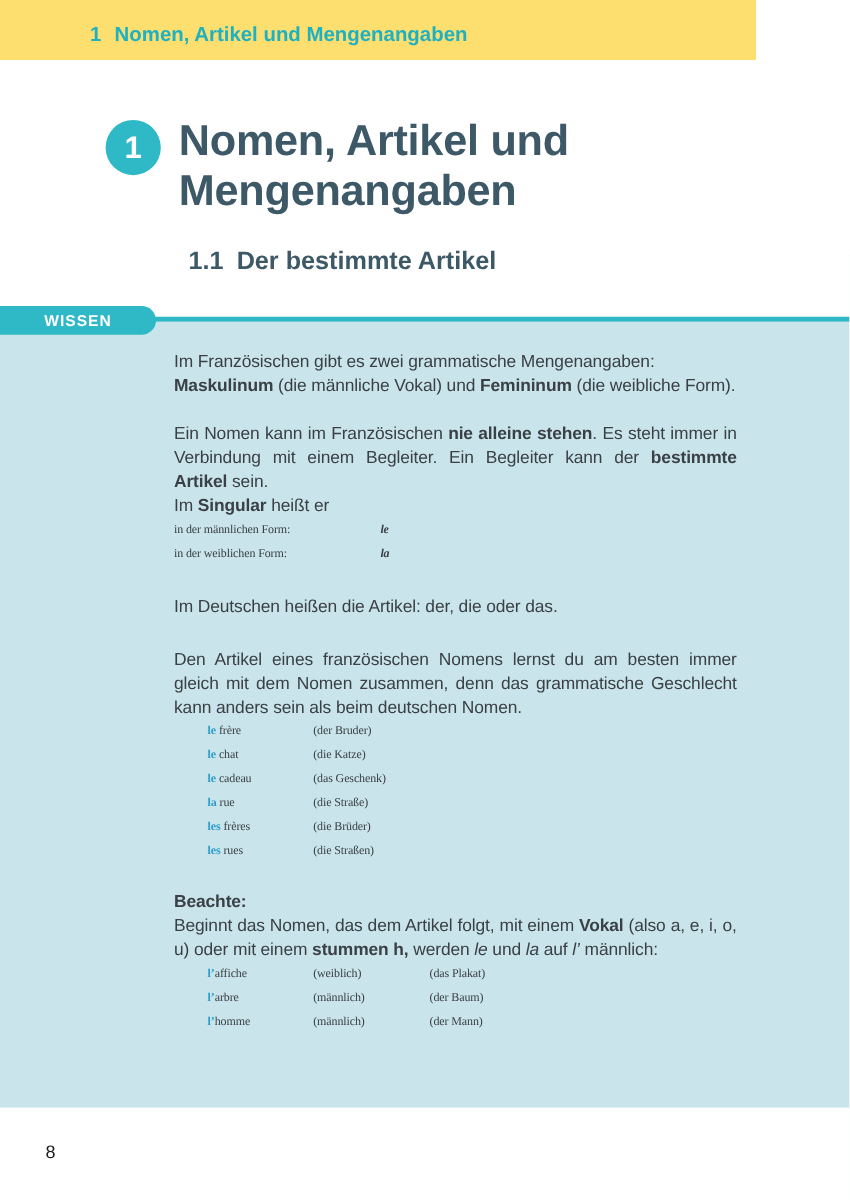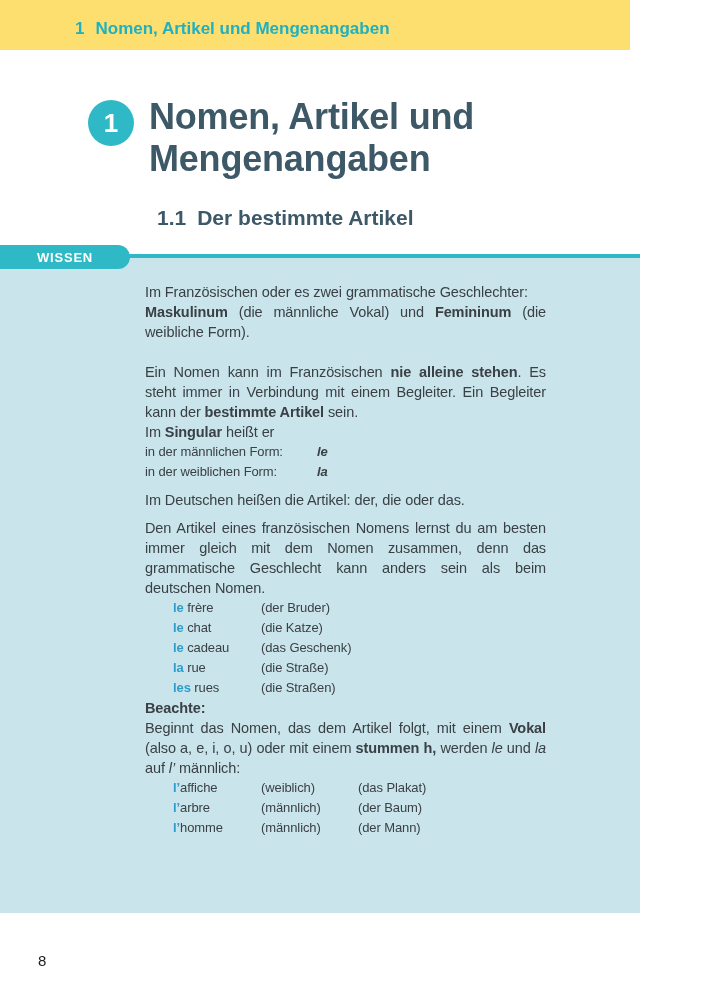--- a/index.html
+++ b/index.html
@@ -37,42 +37,42 @@
     margin:0 0 0 15px;font-size:36px;line-height:42px;
     color:var(--heading);font-weight:bold;letter-spacing:-0.2px;
   }
   
   .section{
     position:absolute;top:206px;left:145px;margin:0;
     font-size:21px;color:var(--heading);font-weight:bold;
   }
   .sec-num{margin-right:11px;margin-left:12px;}
   
-  .box-wrap{position:absolute;top:254px;left:0;width:640px;}
+  .box-wrap{position:absolute;top:264px;left:0;width:708px;}
   .wissen-tab{
     position:absolute;top:-9px;left:0;width:130px;height:24px;
     background:var(--teal);border-radius:0 12px 12px 0;
     color:#fff;font-size:13px;font-weight:bold;letter-spacing:0.8px;
     display:flex;align-items:center;justify-content:center;z-index:2;
   }
   .box{
     border-top:4px solid var(--teal);background:var(--box-bg);
     height:659px;box-sizing:border-box;overflow:hidden;
     padding:24px 94px 0 145px;
   }
   .para{
     margin:0;font-size:14.5px;line-height:20px;color:var(--body);
     letter-spacing:-0.1px;
   }
   .just{text-align:justify;}
-  .mt20{margin-top:20px}.mt22{}.mt24{margin-top:8px}
+  .mt20{margin-top:20px}.mt22{margin-top:22px}.mt24{margin-top:24px}
   .b{font-weight:bold}
   .i{font-style:italic}
   .accent{color:var(--accent);font-weight:bold}
-  .list .row{display:flex;line-height:20px;font-size:13px;color:var(--body);letter-spacing:-0.1px;}
+  .list .row{display:flex;line-height:20px;font-size:10px;color:var(--body);letter-spacing:-0.1px;font-family:Liberation Serif, serif;}
   .vocab .c0{width:88px;flex:0 0 auto;margin-left:28px;}
   .vocab.three .c1{width:97px;flex:0 0 auto;}
   .forms .c0{width:172px;flex:0 0 auto;}
   .pageno{position:absolute;top:952px;left:38px;font-size:15px;color:#1d1d1d;}
 </style>
 </head>
 <body>
 
 <div class="sheet">
 
@@ -88,21 +88,21 @@
     <h1 class="chapter-title"><span>Nomen, Artikel und</span><br><span>Mengenangaben</span></h1>
   </div>
 
   <h2 class="section">
     <span class="sec-num">1.1</span><span>Der bestimmte Artikel</span>
   </h2>
 
   <section class="box-wrap">
     <div class="wissen-tab">WISSEN</div>
     <div class="box">
-      <p class="para just"><span>Im Französischen oder es zwei grammatische Geschlechter:</span><br><span class="b">Maskulinum</span><span> (die männliche Vokal) und </span><span class="b">Femininum</span><span> (die weibliche Form).</span></p>
+      <p class="para just"><span>Im Französischen gibt es zwei grammatische Mengenangaben:</span><br><span class="b">Maskulinum</span><span> (die männliche Vokal) und </span><span class="b">Femininum</span><span> (die weibliche Form).</span></p>
       <p class="para just mt20"><span>Ein Nomen kann im Französischen </span><span class="b">nie alleine stehen</span><span>. Es steht immer in Verbindung mit einem Begleiter. Ein Begleiter kann der </span><span class="b">bestimmte Artikel</span><span> sein.</span><br><span>Im </span><span class="b">Singular</span><span> heißt er</span></p>
       <div class="list forms">
           <div class="row">
             <div class="c0"><span>in der männlichen Form:</span></div>
             <div class="c1"><span class="b i">le</span></div>
           </div>
           <div class="row">
             <div class="c0"><span>in der weiblichen Form:</span></div>
             <div class="c1"><span class="b i">la</span></div>
           </div>
@@ -122,20 +122,24 @@
             <div class="c0"><span class="accent">le</span><span> cadeau</span></div>
             <div class="c1"><span>(das Geschenk)</span></div>
           </div>
           <div class="row">
             <div class="c0"><span class="accent">la</span><span> rue</span></div>
             <div class="c1"><span>(die Straße)</span></div>
           </div>
         </div>
       <div class="list vocab">
           <div class="row">
+            <div class="c0"><span class="accent">les</span><span> frères</span></div>
+            <div class="c1"><span>(die Brüder)</span></div>
+          </div>
+          <div class="row">
             <div class="c0"><span class="accent">les</span><span> rues</span></div>
             <div class="c1"><span>(die Straßen)</span></div>
           </div>
         </div>
       <p class="para mt22"><span class="b">Beachte:</span></p>
       <p class="para just"><span>Beginnt das Nomen, das dem Artikel folgt, mit einem </span><span class="b">Vokal</span><span> (also a, e, i, o, u) oder mit einem </span><span class="b">stummen h,</span><span> werden </span><span class="i">le</span><span> und </span><span class="i">la</span><span> auf </span><span class="i">l’</span><span> männlich:</span></p>
       <div class="list vocab three">
           <div class="row">
             <div class="c0"><span class="accent">l’</span><span>affiche</span></div>
             <div class="c1"><span>(weiblich)</span></div>

